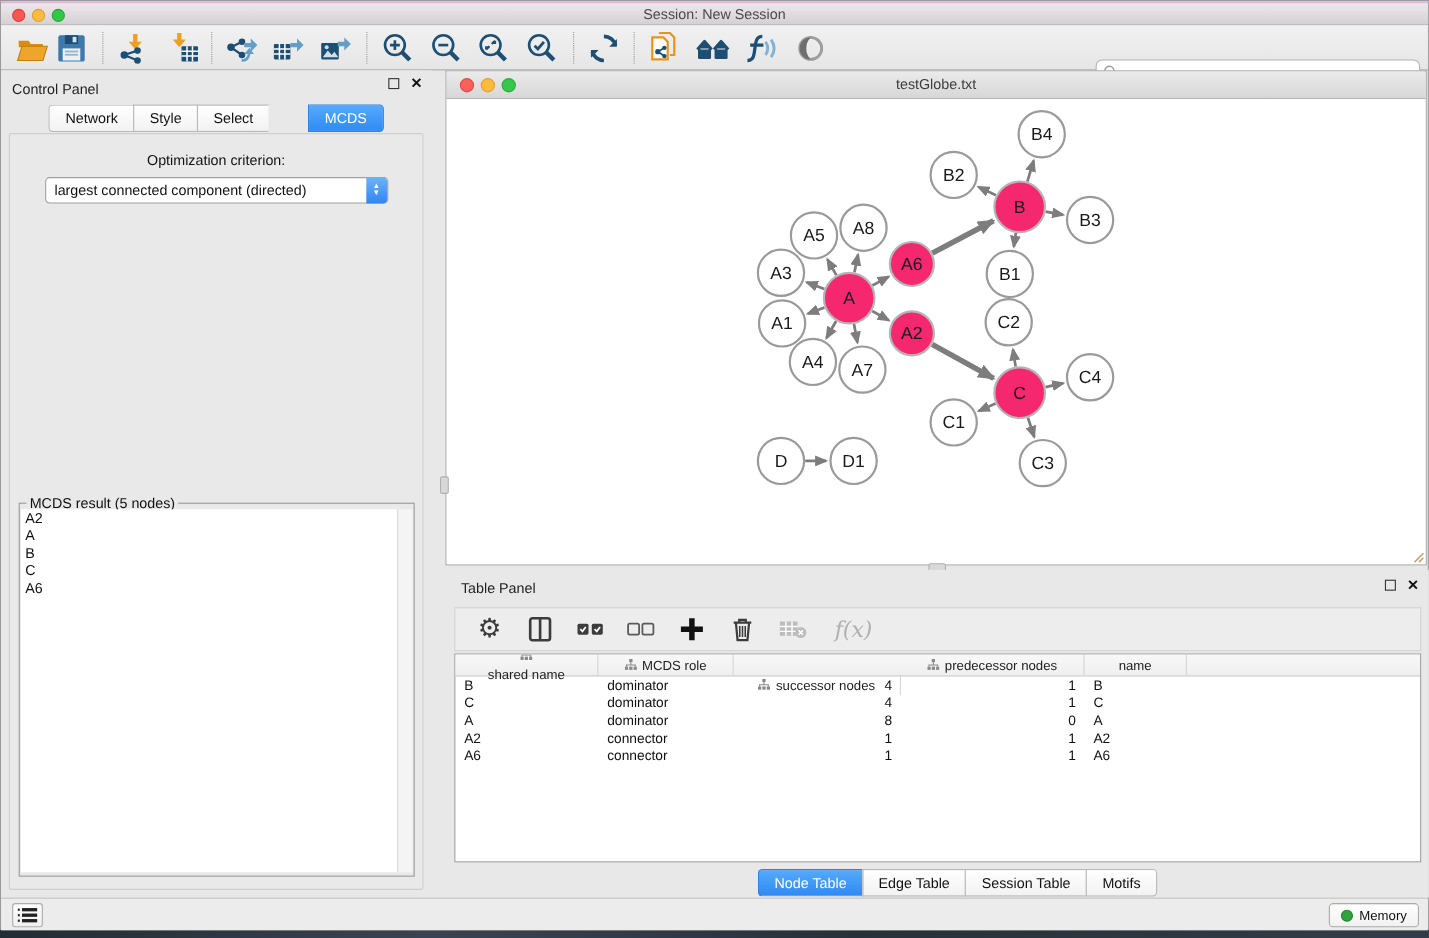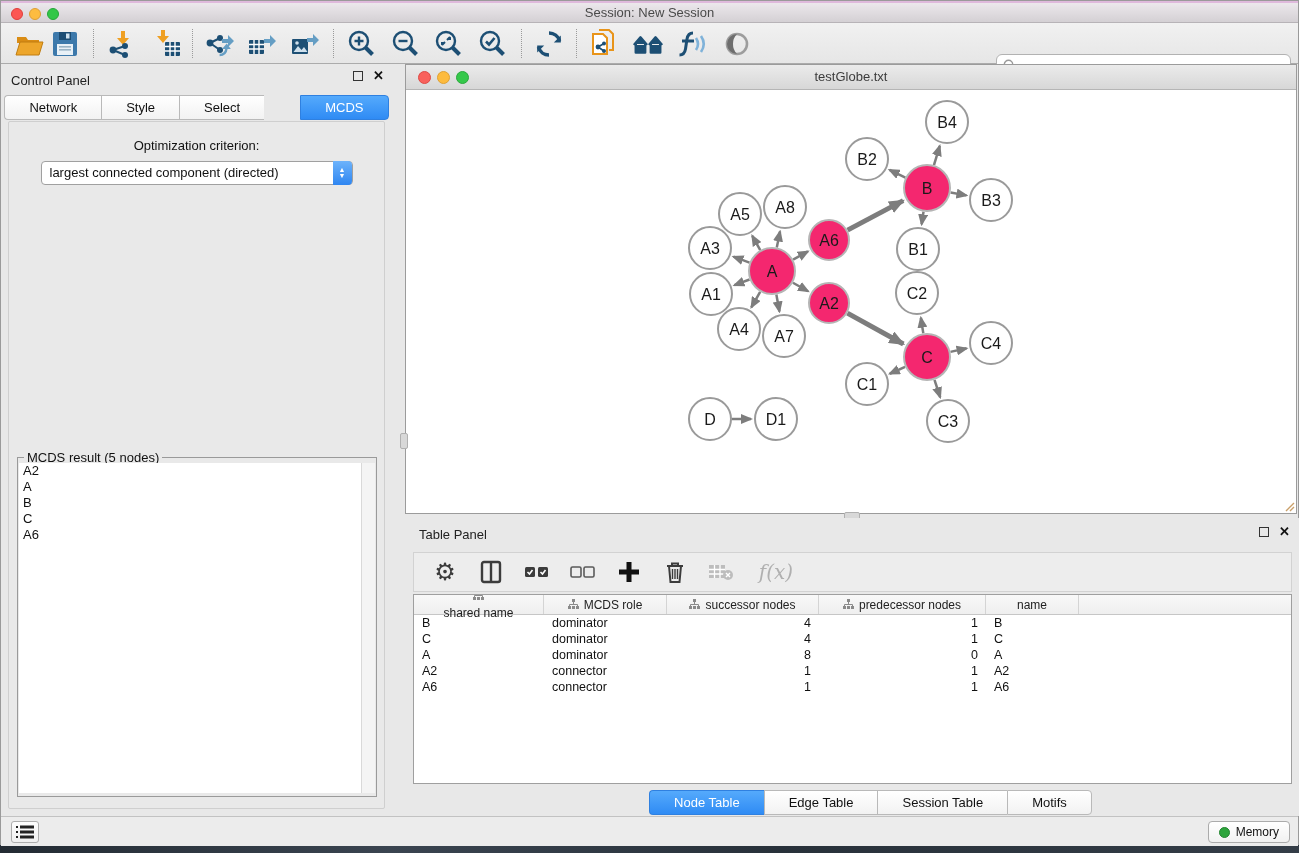--- a/index.html
+++ b/index.html
@@ -27,21 +27,21 @@
 
   
   .control-panel { position:absolute; left:0; top:63px; width:391px; height:752px; background:#e8e8e8; }
   .cp-header { position:absolute; left:0; top:0; width:100%; height:28px; }
   .cp-title { position:absolute; left:10px; top:9px; font-size:13px; color:#222; }
   .win-btns { position:absolute; right:8px; top:7px; display:flex; gap:10px; align-items:center; }
   .float-ico { width:10px; height:10px; border:1.5px solid #333; display:inline-block; }
   .close-ico { font-size:13px; font-weight:bold; color:#111; line-height:10px; }
   .cp-tabs { position:absolute; left:0; top:31px; width:100%; display:flex; justify-content:center; }
   .seg { border:1px solid #b9b9b9; background:linear-gradient(#ffffff,#f2f2f2); font-size:13px; color:#111;
-    padding:4px 24px; border-right:none; cursor:default; }
+    padding:4px 14px; border-right:none; cursor:default; }
   .seg:first-child { border-radius:4px 0 0 4px; }
   .seg:last-child { border-radius:0 4px 4px 0; border-right:1px solid #b9b9b9; }
   .seg.active { background:linear-gradient(#55aafc,#2f8bf4); color:#fff; border-color:#2f80e0;margin-left:36px; }
   .cp-body { position:absolute; left:7px; top:57px; width:377px; height:688px; background:#e9e9e9;
     border:1px solid #cfcfcf; border-radius:2px; }
   .opt-label { text-align:center; margin-top:16px; font-size:13px; color:#111; }
   .selectbox { position:relative; margin:8px auto 0; width:312px; height:24px; background:#fff;
     border:1px solid #a0a0a0; border-radius:4px; font-size:13px; color:#111; line-height:22px; padding-left:8px; cursor:default; }
   .selectbox .spinner { position:absolute; right:0; top:-1px; width:19px; height:24px; border-radius:0 4px 4px 0;
     background:linear-gradient(#6db3fb,#2f86f1); display:flex; flex-direction:column; align-items:center; justify-content:center; color:#fff; }
@@ -454,21 +454,21 @@
               <g fill="#8a8a8a">
                 <rect x="4" y="0" width="3" height="3"></rect>
                 <rect x="0" y="7" width="3" height="3"></rect>
                 <rect x="4" y="7" width="3" height="3"></rect>
                 <rect x="8" y="7" width="3" height="3"></rect>
               </g>
               <path d="M5.5 3 v2.5 M1.5 7 v-1.5 h8 V7" stroke="#8a8a8a" stroke-width="1" fill="none"></path>
             </svg>
             <span>MCDS role</span>
           </div>
-          <div class="th" style="width: 152px;">
+          <div class="th" style="width: 152px; margin-top: 18px;">
             <svg width="11" height="11" viewBox="0 0 11 11">
               <g fill="#8a8a8a">
                 <rect x="4" y="0" width="3" height="3"></rect>
                 <rect x="0" y="7" width="3" height="3"></rect>
                 <rect x="4" y="7" width="3" height="3"></rect>
                 <rect x="8" y="7" width="3" height="3"></rect>
               </g>
               <path d="M5.5 3 v2.5 M1.5 7 v-1.5 h8 V7" stroke="#8a8a8a" stroke-width="1" fill="none"></path>
             </svg>
             <span>successor nodes</span>

